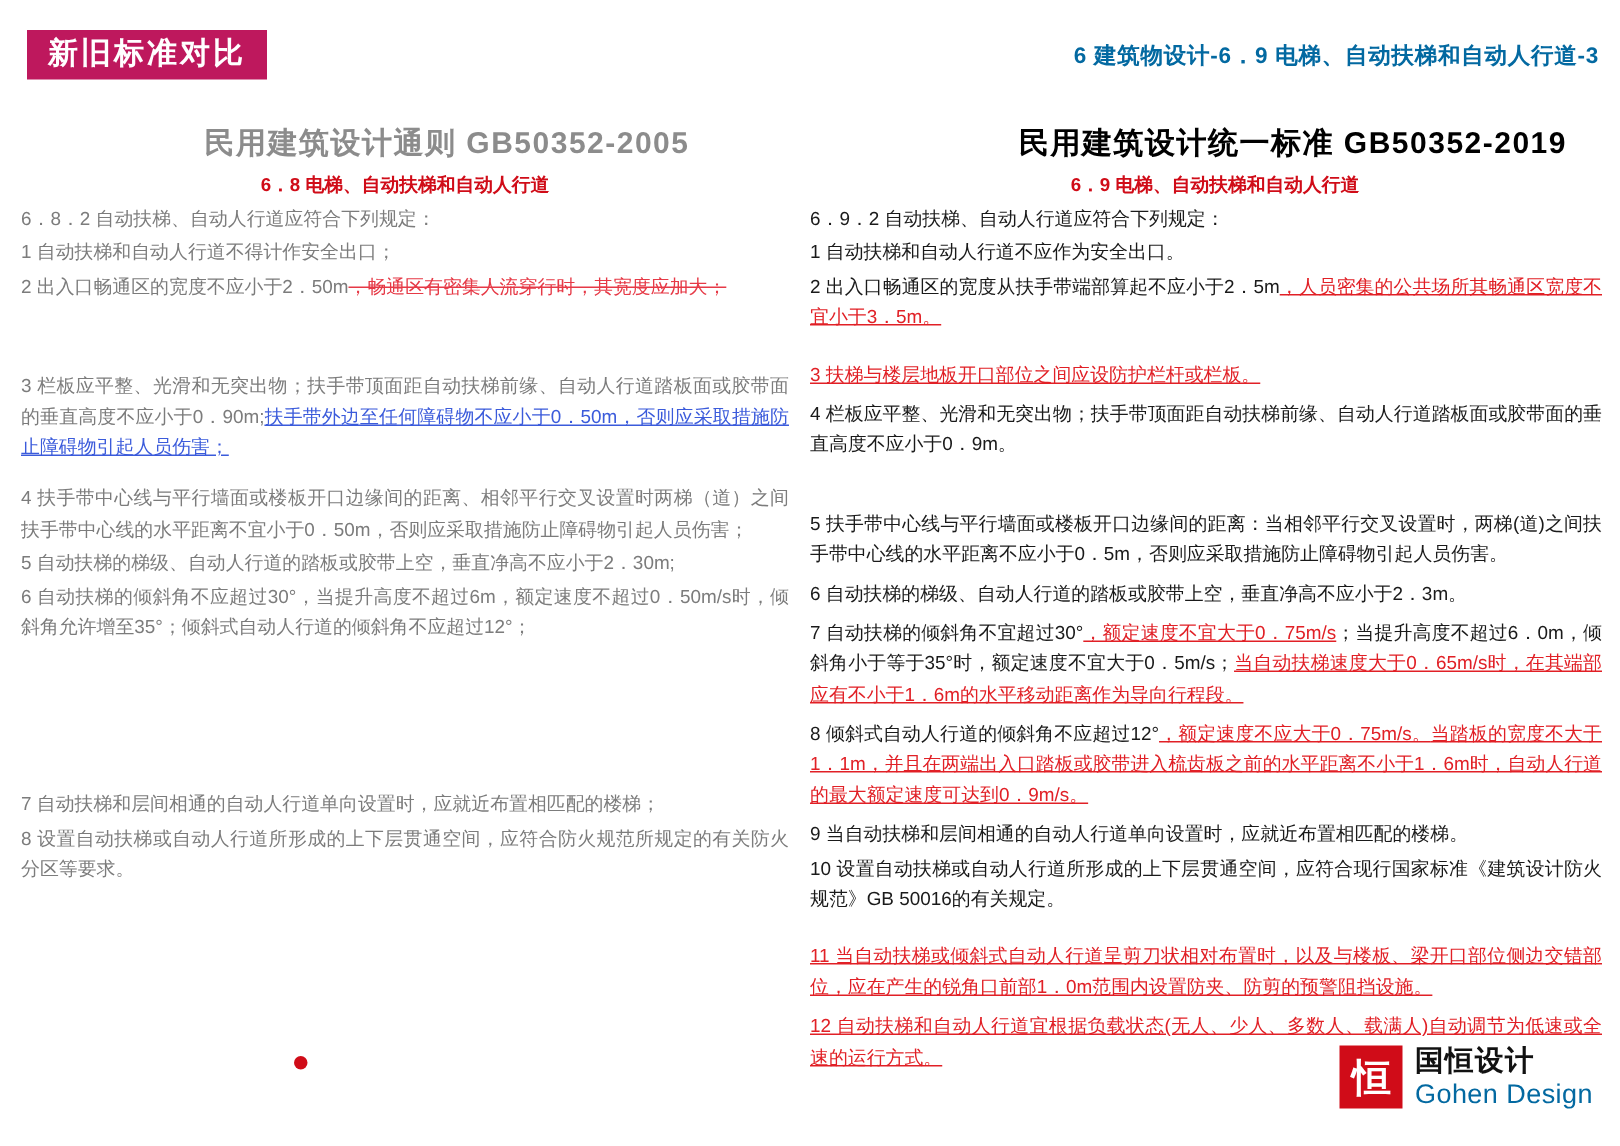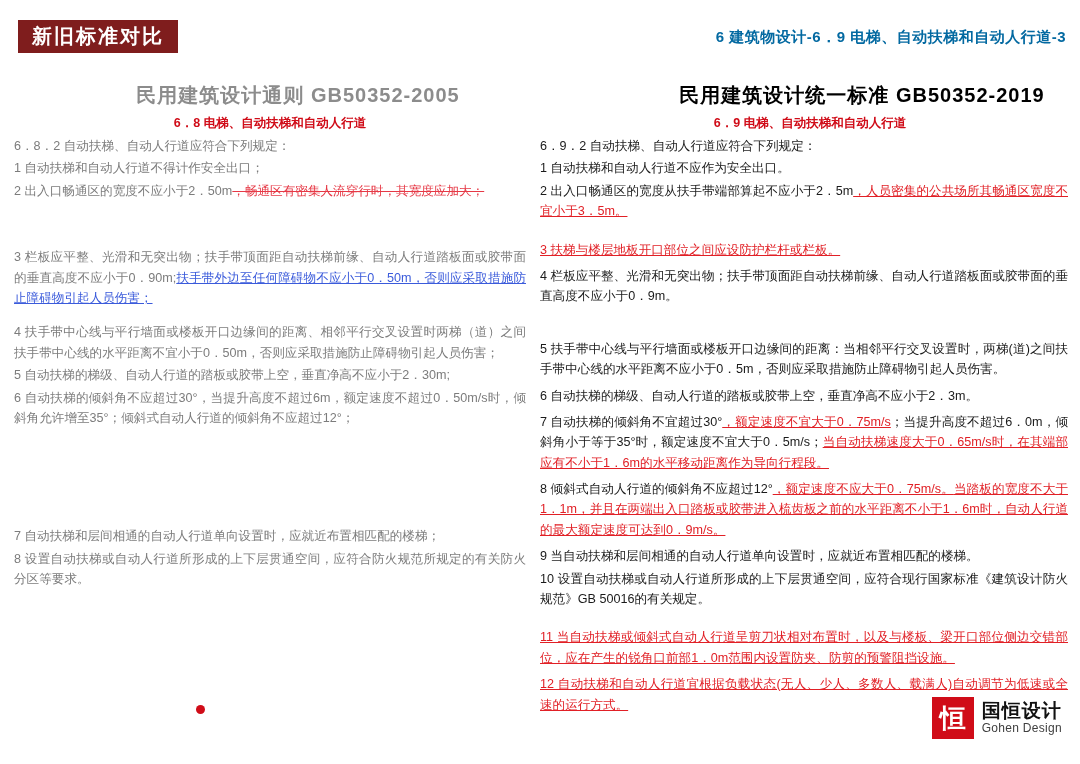--- a/index.html
+++ b/index.html
@@ -9,21 +9,21 @@
     font-family:"Liberation Sans","DejaVu Sans",sans-serif;
     color:#231f20;
     position:relative;
     overflow:hidden;
   }
   .page{position:relative;width:1080px;height:764px;}
 
   
   .badge{
     position:absolute;left:18px;top:20px;
-    background:#7f1d1d;color:#ffffff;
+    background:#be185d;color:#ffffff;
     font-weight:bold;font-size:20px;letter-spacing:2px;
     padding:6px 14px 7px 14px;
     line-height:1;
   }
   .header-right{
     position:absolute;right:14px;top:28px;
     color:#0369a1;font-weight:bold;font-size:15px;
     letter-spacing:.5px;
   }
 
@@ -83,21 +83,21 @@
   .logo{
     position:absolute;right:18px;top:697px;
     display:flex;align-items:center;gap:8px;
   }
   .logo-mark{
     width:42px;height:42px;background:#d00c18;color:#fff;
     display:flex;align-items:center;justify-content:center;
     font-size:26px;font-weight:bold;font-family:"Liberation Serif",serif;
   }
   .logo-text-cn{font-size:19px;font-weight:bold;color:#111;letter-spacing:1px;line-height:1.15;}
-  .logo-text-en{font-size:12px;color:#404040;letter-spacing:.3px;line-height:1.15;}
+  .logo-text-en{font-size:18px;color:#0369a1;letter-spacing:.3px;line-height:1.15;}
 </style>
 </head>
 <body>
 
 <div class="page">
 
   <div class="badge">新旧标准对比</div>
   <div class="header-right">6 建筑物设计-6．9 电梯、自动扶梯和自动人行道-3</div>
 
   <div class="col-title left">民用建筑设计通则 GB50352-2005</div>

